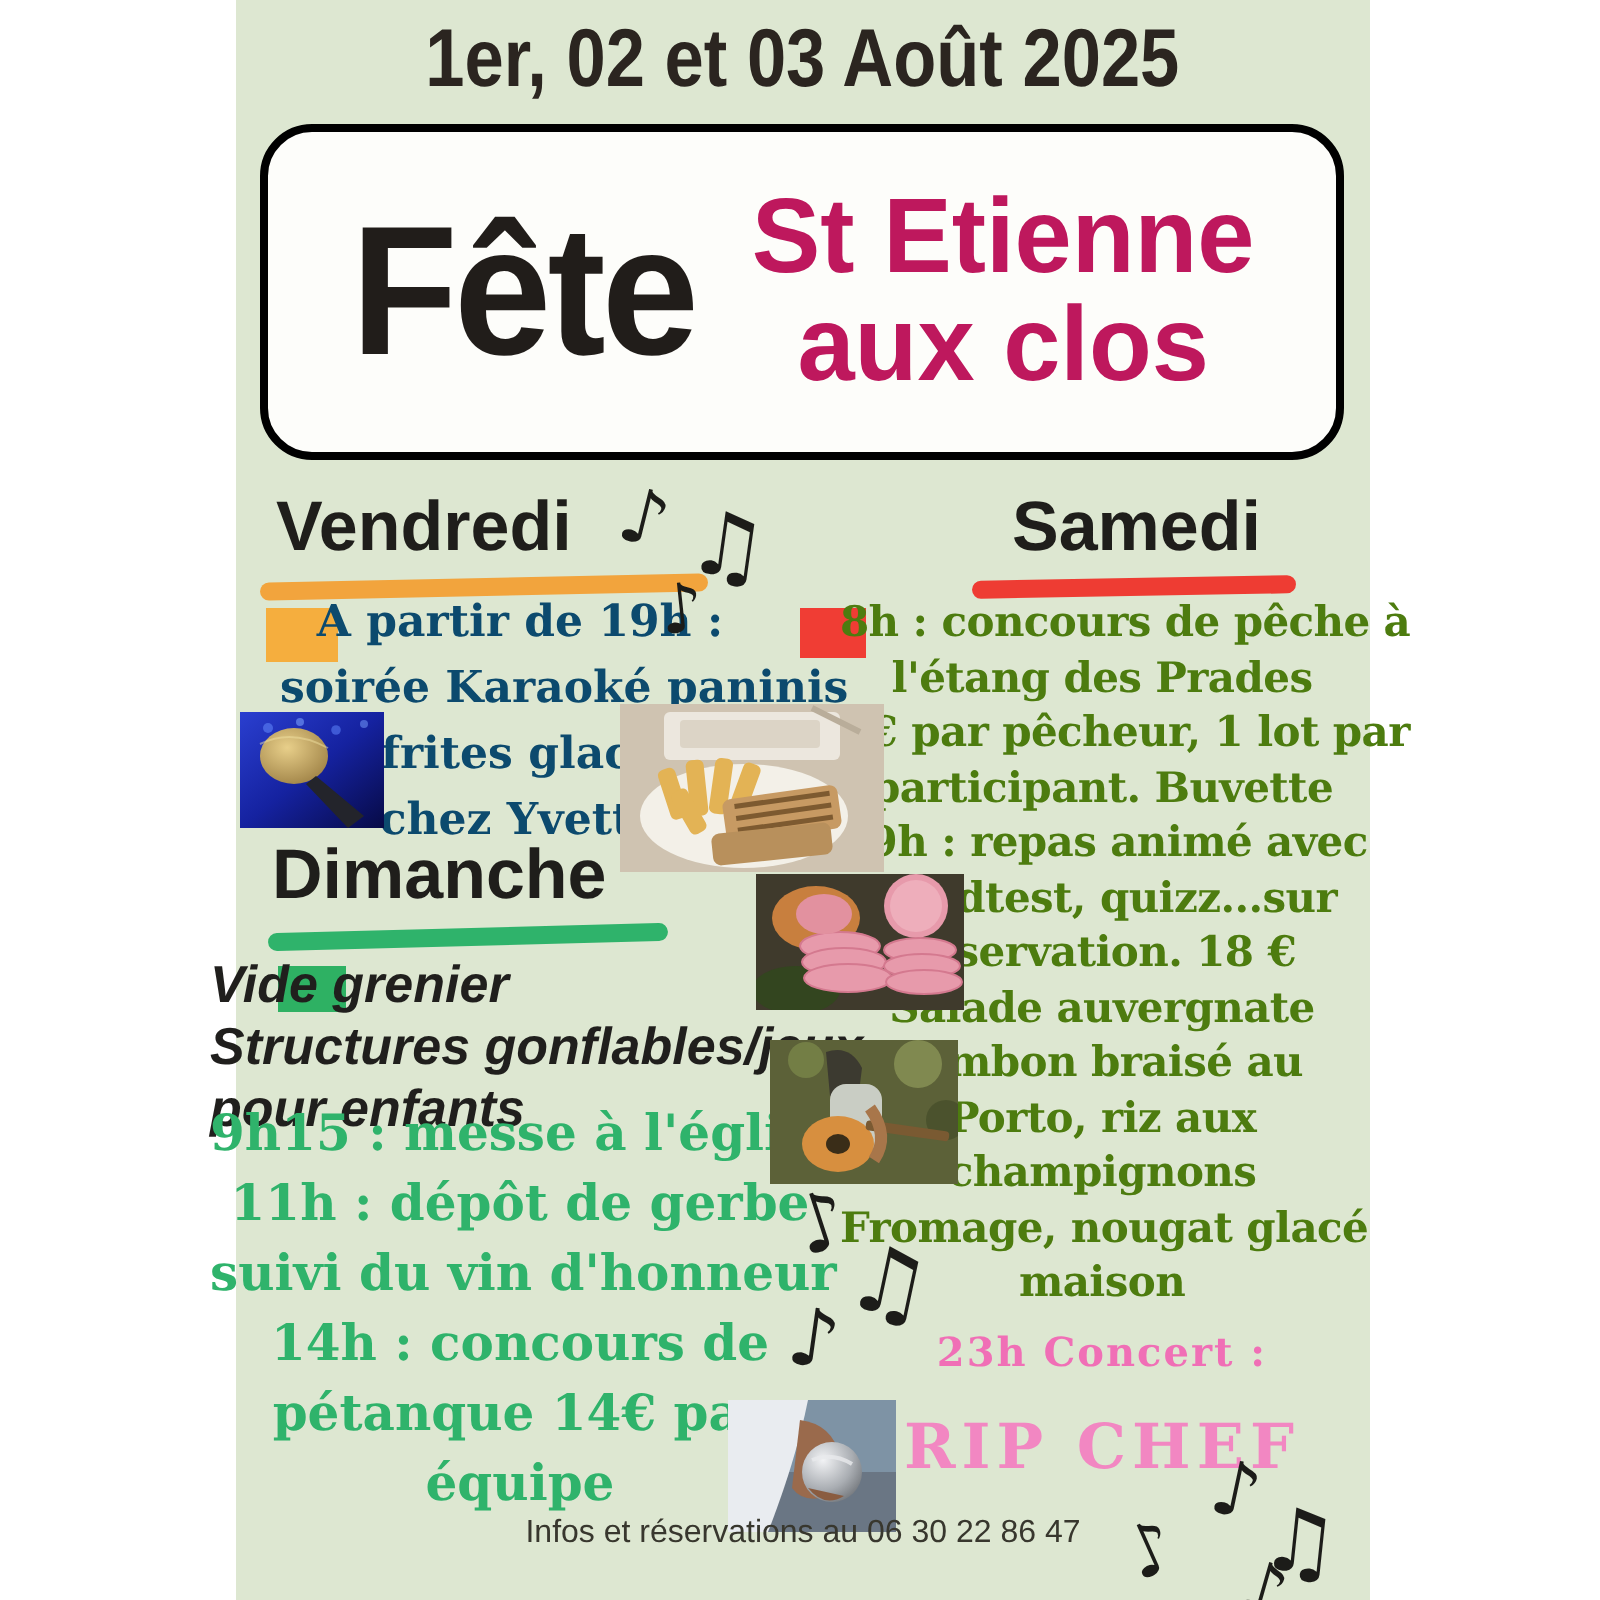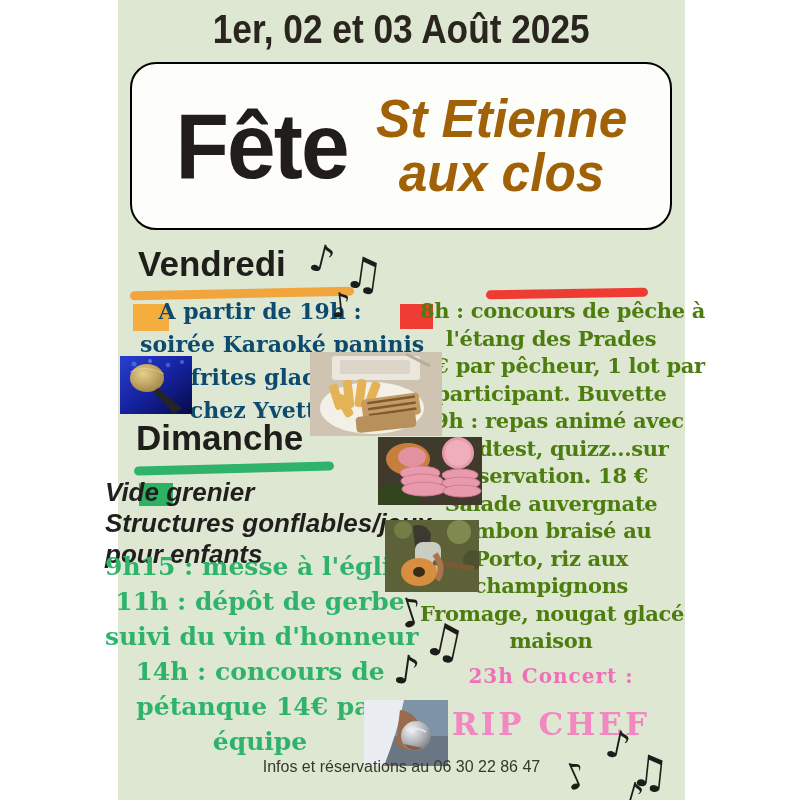--- a/index.html
+++ b/index.html
@@ -8,25 +8,25 @@
   .flyer-bg{position:absolute;left:118px;top:0;width:567px;height:800px;background:#dde7d1;}
 
   
   .date-banner{position:absolute;left:118px;top:0;width:567px;height:58px;
                display:flex;align-items:center;justify-content:center;}
   .date-banner span{display:inline-block;transform:scaleX(0.86);
                font-size:41px;font-weight:bold;color:#2b2520;letter-spacing:0px;white-space:nowrap;}
 
   
   .title-box{position:absolute;left:130px;top:62px;width:542px;height:168px;box-sizing:border-box;
-             background:#fdfdfa;border:2px solid #000000;border-radius:26px;
+             background:#fdfdfa;border:4px solid #000000;border-radius:26px;
              display:flex;align-items:center;justify-content:center;gap:20px;}
   .title-fete{display:inline-block;font-size:92px;font-weight:bold;color:#211d1a;
               letter-spacing:-2px;transform:scaleX(0.95);}
-  .title-right{text-align:center;font-weight:bold;color:#a16207;line-height:1.02;font-style:italic;}
+  .title-right{text-align:center;font-weight:bold;color:#be185d;line-height:1.02;}
   .title-right div{display:block;font-size:53px;transform:scaleX(0.97);white-space:nowrap;}
 
   
   .day-heading{position:absolute;font-size:35px;font-weight:bold;color:#1f1e1b;white-space:nowrap;}
   #vendredi-heading{left:138px;top:244px;}
   #samedi-heading{left:506px;top:244px;}
   #dimanche-heading{left:136px;top:418px;}
 
   
   .brush{position:absolute;height:9px;border-radius:5px;}
@@ -98,20 +98,21 @@
   <div class="day-heading" id="vendredi-heading">Vendredi</div>
   <div class="brush" id="brush-vendredi"></div>
   <div class="bullet" id="bullet-vendredi"></div>
   <div class="vendredi-lines serif">
     <div>A partir de 19h :</div>
     <div>soirée Karaoké paninis</div>
     <div>frites glace</div>
     <div>chez Yvette</div>
   </div>
 
+  <div class="day-heading" id="samedi-heading">Samedi</div>
   <div class="brush" id="brush-samedi"></div>
   <div class="bullet" id="bullet-samedi"></div>
   <div class="samedi-lines serif">
     <div>8h : concours de pêche à</div>
     <div>l'étang des Prades</div>
     <div>7€ par pêcheur, 1 lot par</div>
     <div>participant.  Buvette</div>
     <div>19h : repas animé avec</div>
     <div>blindtest, quizz...sur</div>
     <div>réservation.  18 €</div>

